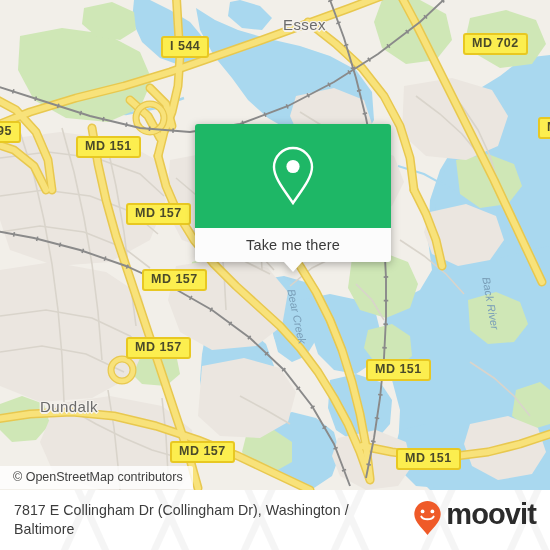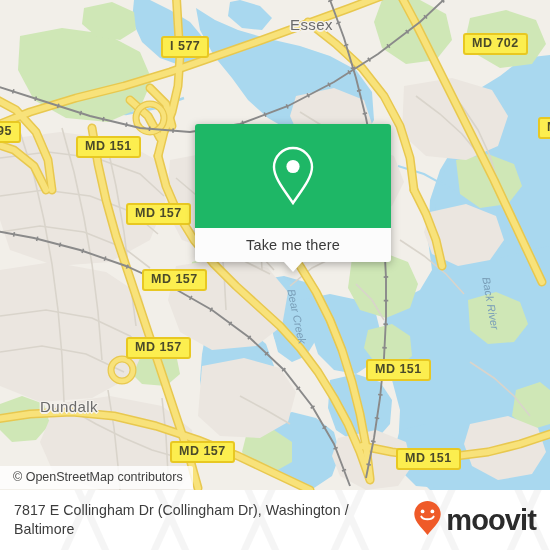--- a/index.html
+++ b/index.html
@@ -137,21 +137,21 @@
   }
   #address {
     color: #3c3c3c;
     font-size: 14.2px;
     line-height: 19px;
     max-width: 385px;
     letter-spacing: 0.05px;
   }
   #brand {
     display: flex;
-    align-items: center;
+    align-items: flex-start;
     gap: 4px;
     flex: none;
   }
   #brand-text {
     color: #2b2b2b;
     font-size: 29px;
     font-weight: bold;
     letter-spacing: -0.9px;
     line-height: 1;
   }
@@ -350,27 +350,27 @@
           <path d="M330,0 L344,38 L356,78 L366,118 L374,158 L380,198 L384,238 L386,278 L386,318 L384,358 L380,398 L374,438 L366,478"></path>
         </g>
         <g stroke="#8a8a8a" stroke-width="4.5" stroke-dasharray="1.6 22" fill="none">
           <path d="M-10,84 L40,100 L90,116 L140,128 L190,132 L240,124 L288,106 L334,82 L378,54 L420,22 L452,-8"></path>
           <path d="M-10,230 L34,238 L80,250 L126,266 L170,286 L212,310 L250,338 L284,370 L312,406 L334,444 L350,486"></path>
           <path d="M330,0 L344,38 L356,78 L366,118 L374,158 L380,198 L384,238 L386,278 L386,318 L384,358 L380,398 L374,438 L366,478"></path>
         </g>
       </g>
     </svg>
 
-    <div class="place-label" style="left:283px; top:16px;margin-left:7px;">Essex</div>
+    <div class="place-label" style="left:283px; top:16px;">Essex</div>
     <div class="place-label" style="left:20px; top:398px;padding-left:20px;">Dundalk</div>
 
     <div class="water-label" style="left:297px; top:288px; transform: rotate(78deg); transform-origin: 0 0;">Bear Creek</div>
     <div class="water-label" style="left:492px; top:276px; transform: rotate(80deg); transform-origin: 0 0;">Back River</div>
 
-    <div class="shield" style="left:161px; top:36px;">I 577</div>
+    <div class="shield" style="left:161px; top:36px;">I 544</div>
     <div class="shield" style="left:463px; top:33px;">MD 702</div>
     <div class="shield" style="left:-12px; top:121px;">95</div>
     <div class="shield" style="left:538px; top:117px;">M</div>
     <div class="shield" style="left:76px; top:136px;">MD 151</div>
     <div class="shield" style="left:126px; top:203px;">MD 157</div>
     <div class="shield" style="left:142px; top:269px;">MD 157</div>
     <div class="shield" style="left:126px; top:337px;">MD 157</div>
     <div class="shield" style="left:366px; top:359px;">MD 151</div>
     <div class="shield" style="left:170px; top:441px;">MD 157</div>
     <div class="shield" style="left:396px; top:448px;">MD 151</div>

